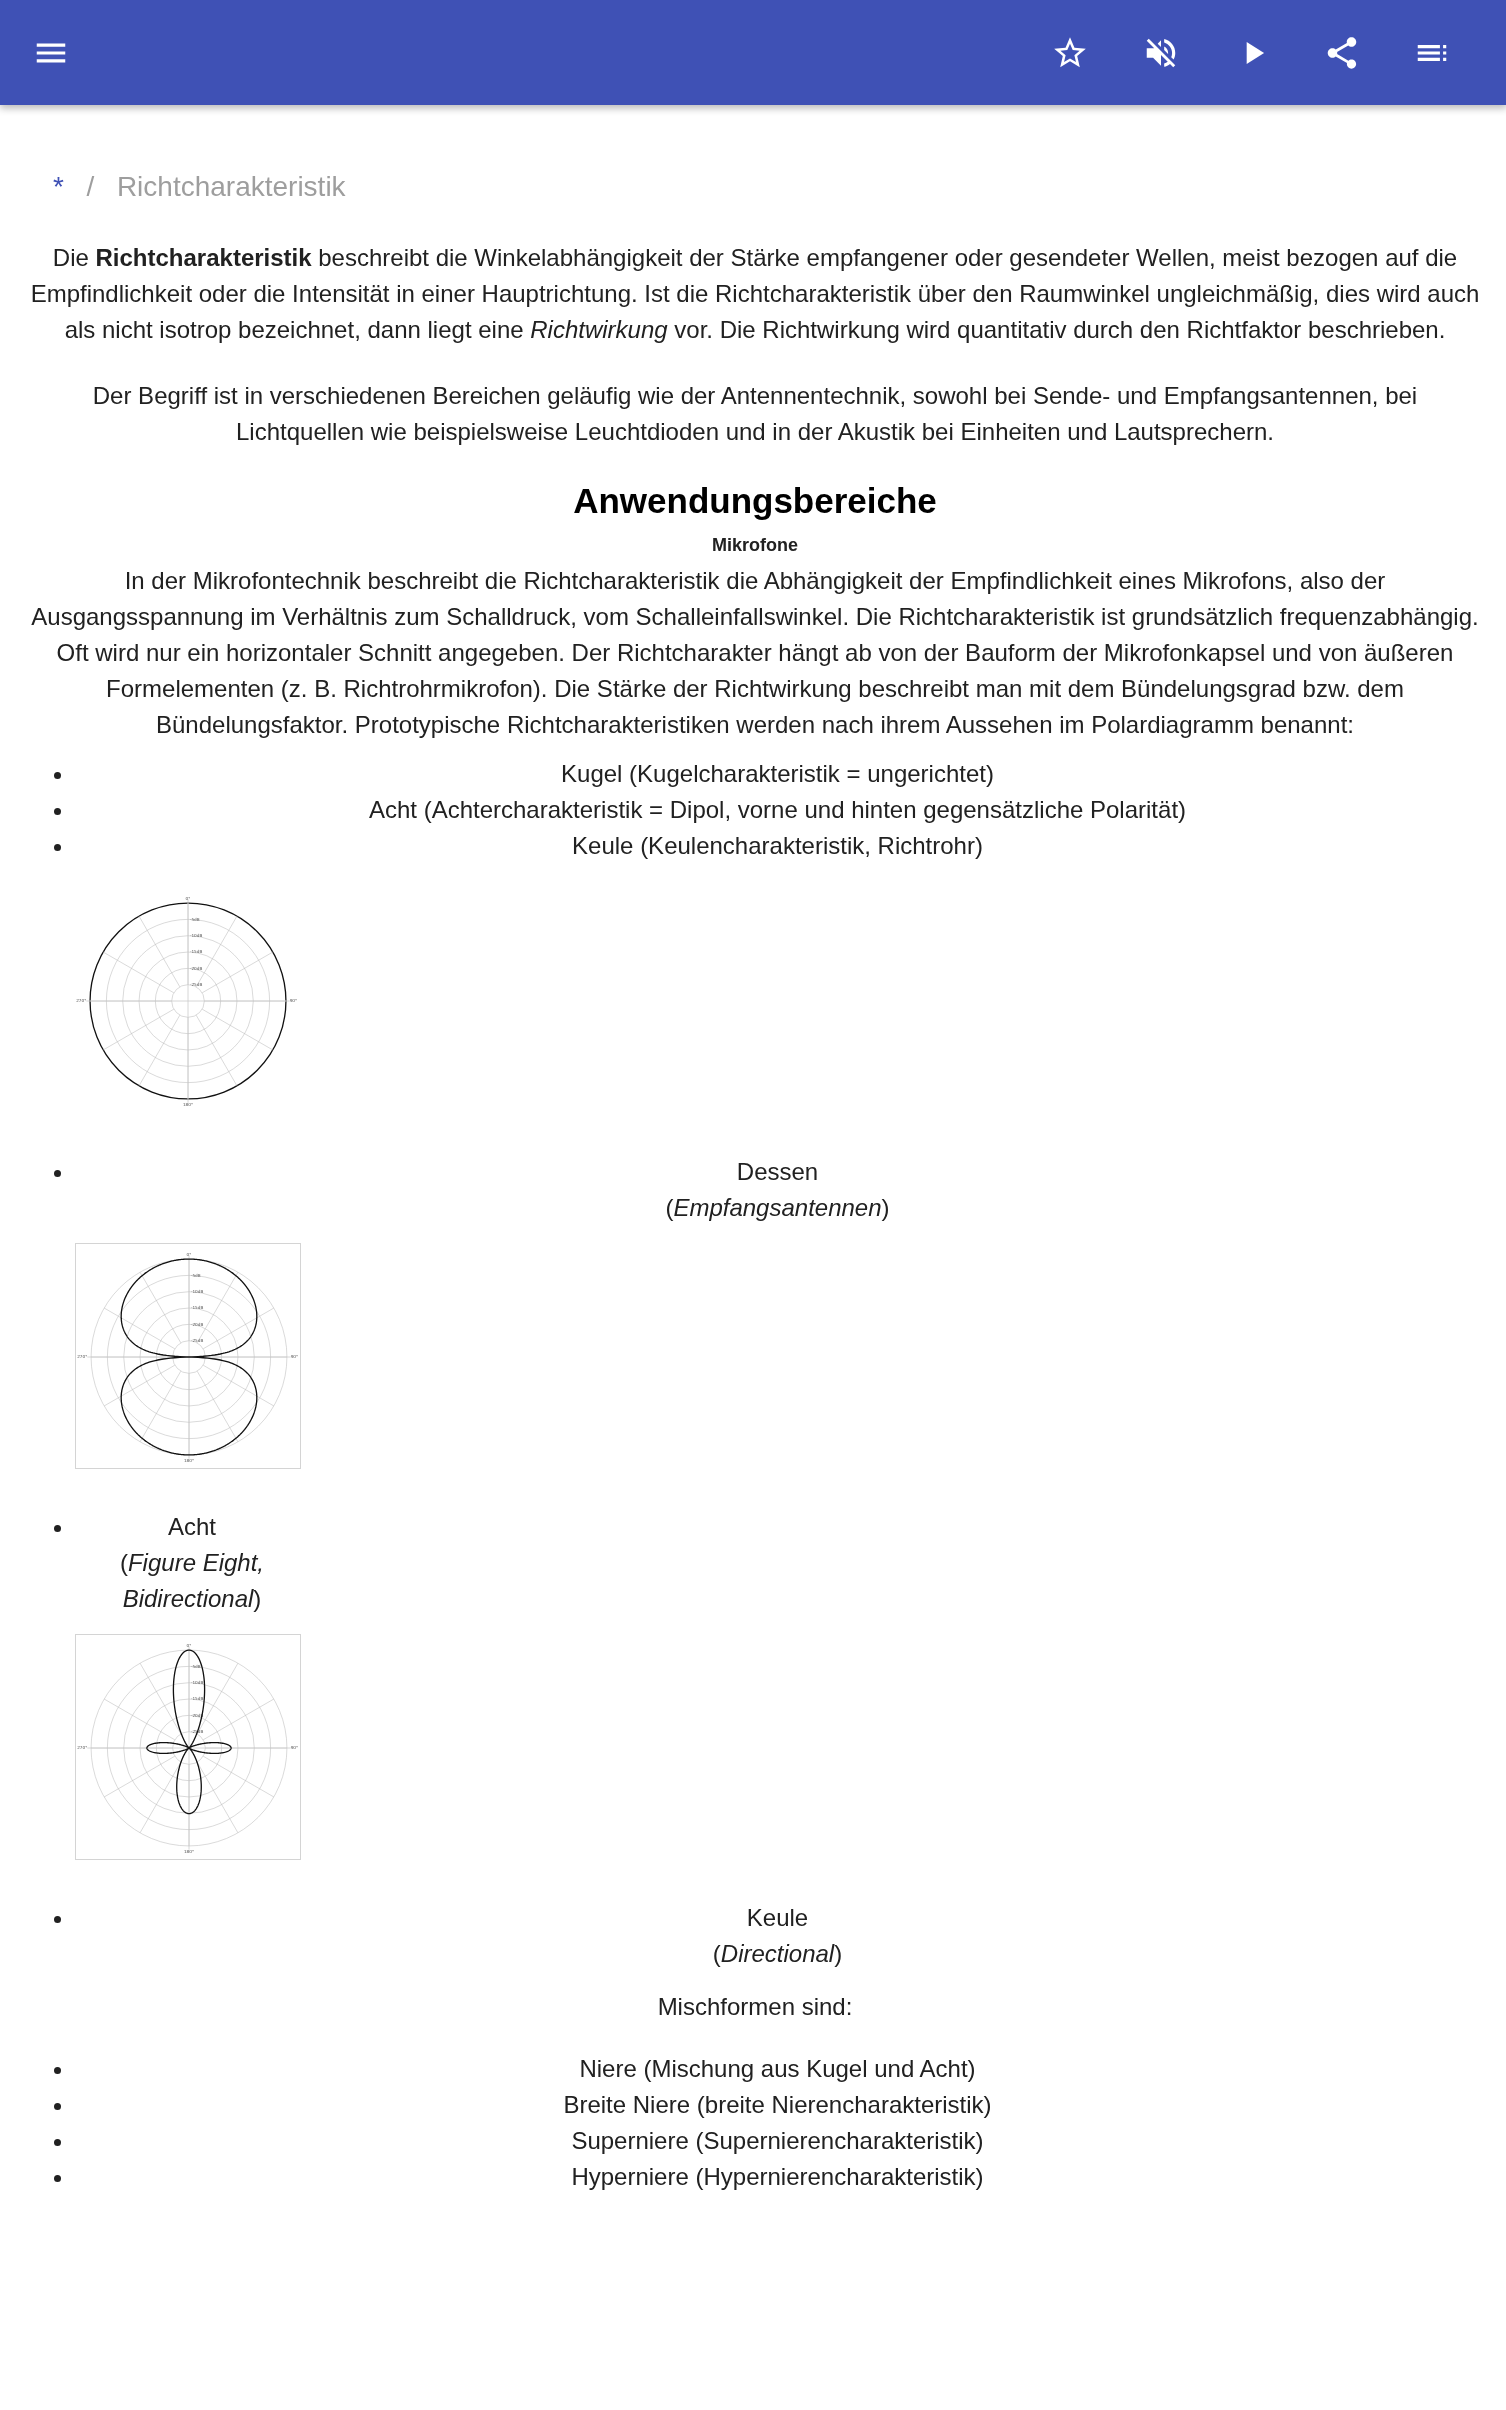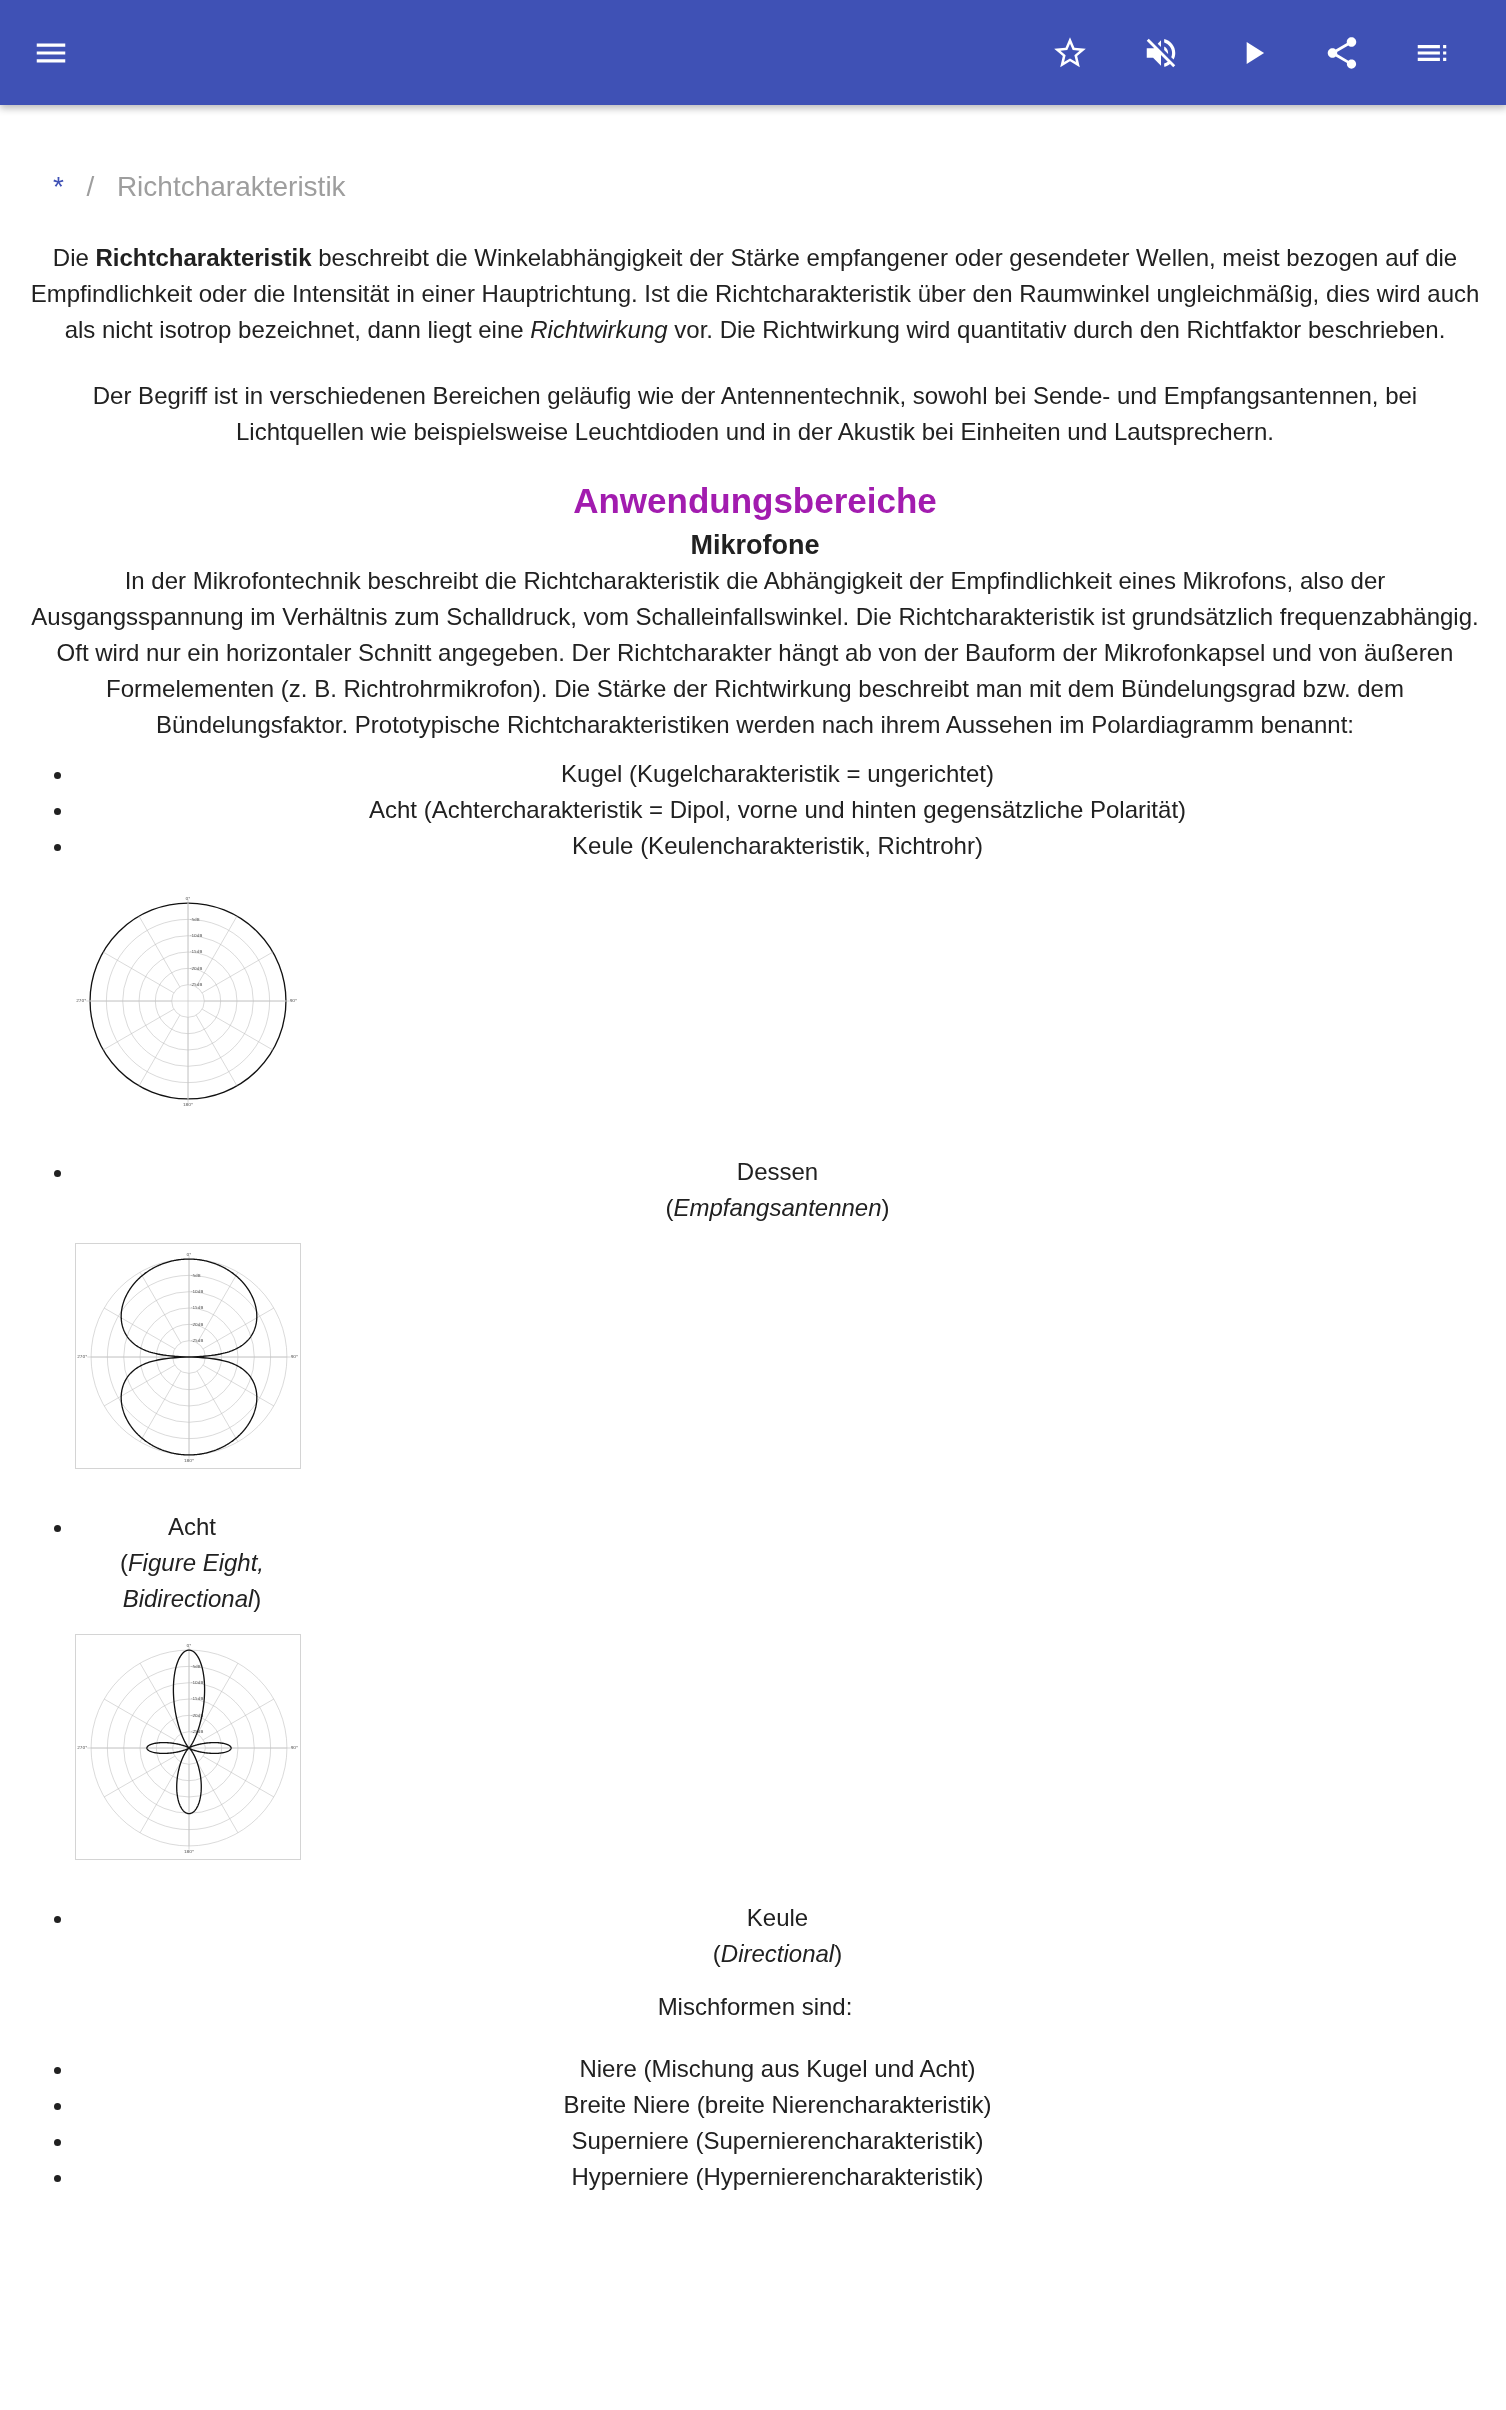--- a/index.html
+++ b/index.html
@@ -14,22 +14,22 @@
   .appbar .icon { position: absolute; top: 26px; width: 53px; height: 53px; display: flex; align-items: center; justify-content: center; cursor: pointer; }
   .appbar svg { width: 38px; height: 38px; fill: #ffffff; }
   .breadcrumb { position: absolute; left: 53px; top: 168px; font-size: 28px; line-height: 38px; white-space: nowrap; }
   .breadcrumb .home { color: #3F51B5; }
   .breadcrumb .sep { color: #9e9e9e; margin: 0 22.6px 0 22.6px; }
   .breadcrumb .current { color: #9e9e9e; }
   .content { position: absolute; left: 30px; top: 240px; width: 1450px; font-size: 24px; line-height: 36px; text-align: center; }
   .content p { margin: 0; }
   .p1 { margin-bottom: 30px !important; }
   .p2 { margin-bottom: 30px !important; }
-  h2 { margin: 28px 0 0 0; font-size: 35px; line-height: 41px; font-weight: bold; color: #a21caf; }
-  h3 { margin: 5.6px 0 0 0; font-size: 27px; line-height: 36px; font-weight: bold; color: #212121; }
+  h2 { margin: 28px 0 0 0; font-size: 35px; line-height: 41px; font-weight: bold; color: #000000; }
+  h3 { margin: 5.6px 0 0 0; font-size: 18px; line-height: 36px; font-weight: bold; color: #212121; }
   ul { margin: 13px 0 0 0; padding-left: 45px; }
   ul li { line-height: 36px; }
   .gallery { list-style: disc; margin: 24.5px 0 0 0; padding-left: 45px; }
   .gallery li { line-height: 36px; }
   .gal-item .thumb { display: block; width: 226px; height: 226px; position: relative; }
   .gal-item .thumb.boxed { border: 0.9px solid #d4d4d4; box-sizing: border-box; }
   .gal-item .thumb svg { position: absolute; left: 0; top: 0; width: 226px; height: 226px; }
   .gal-item .caption { margin-top: 40px; line-height: 36px; }
   .gal-item .caption i { font-style: italic; }
   .gal-item { margin-bottom: 17px; }

